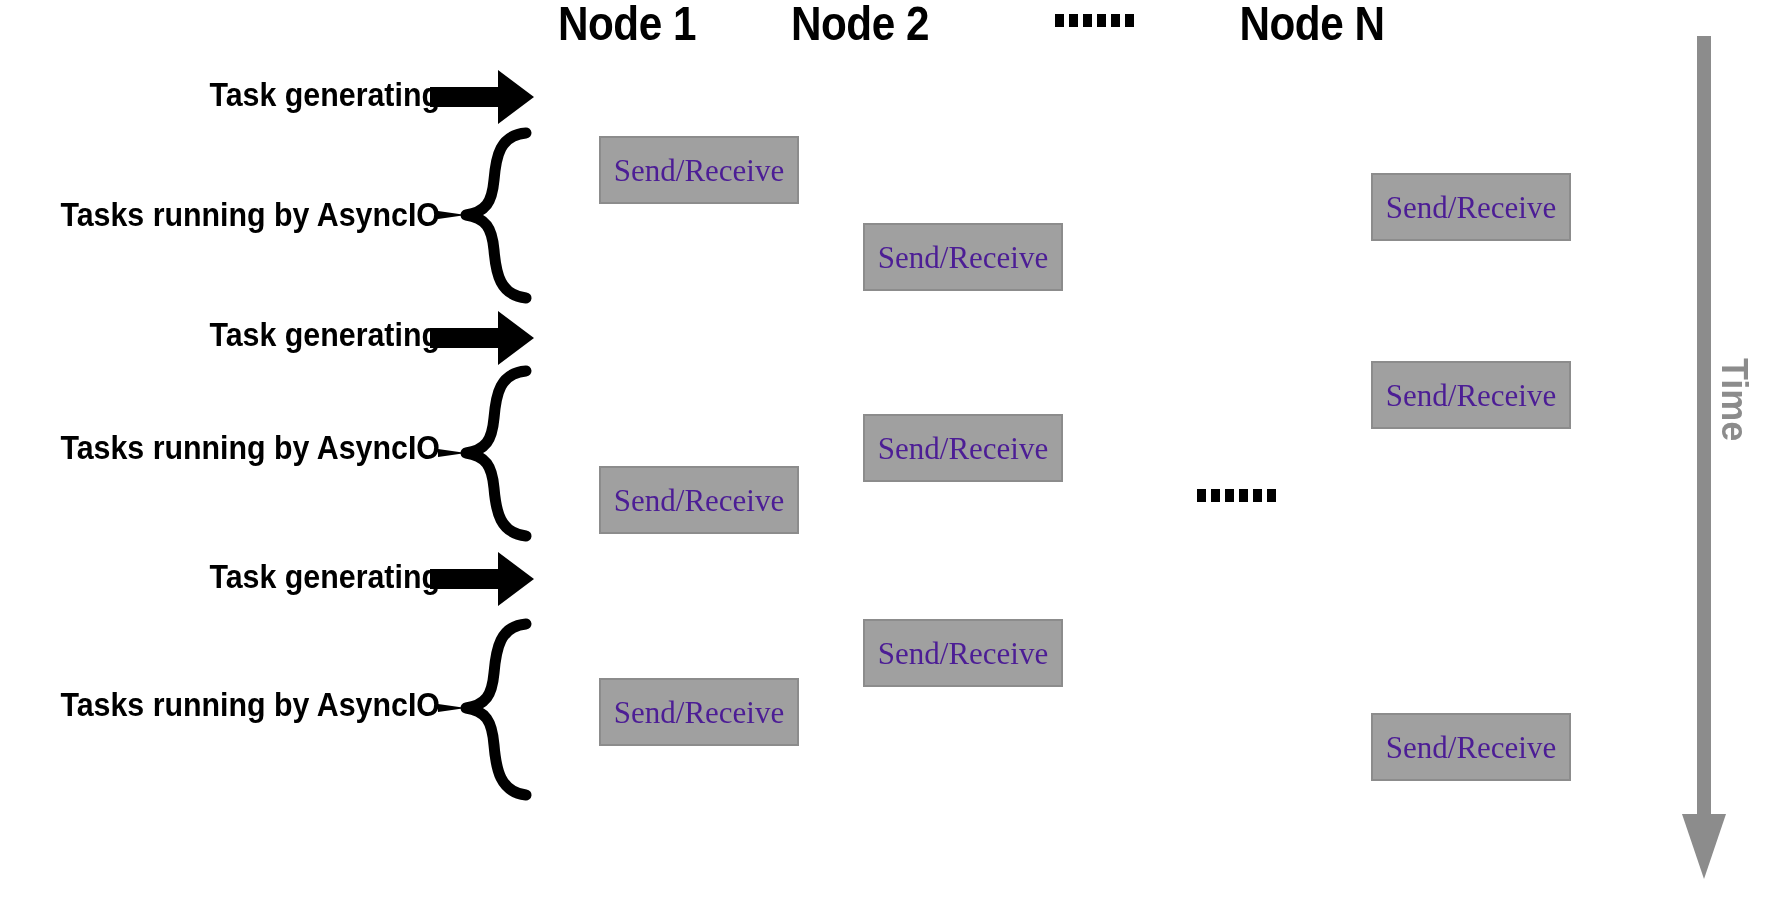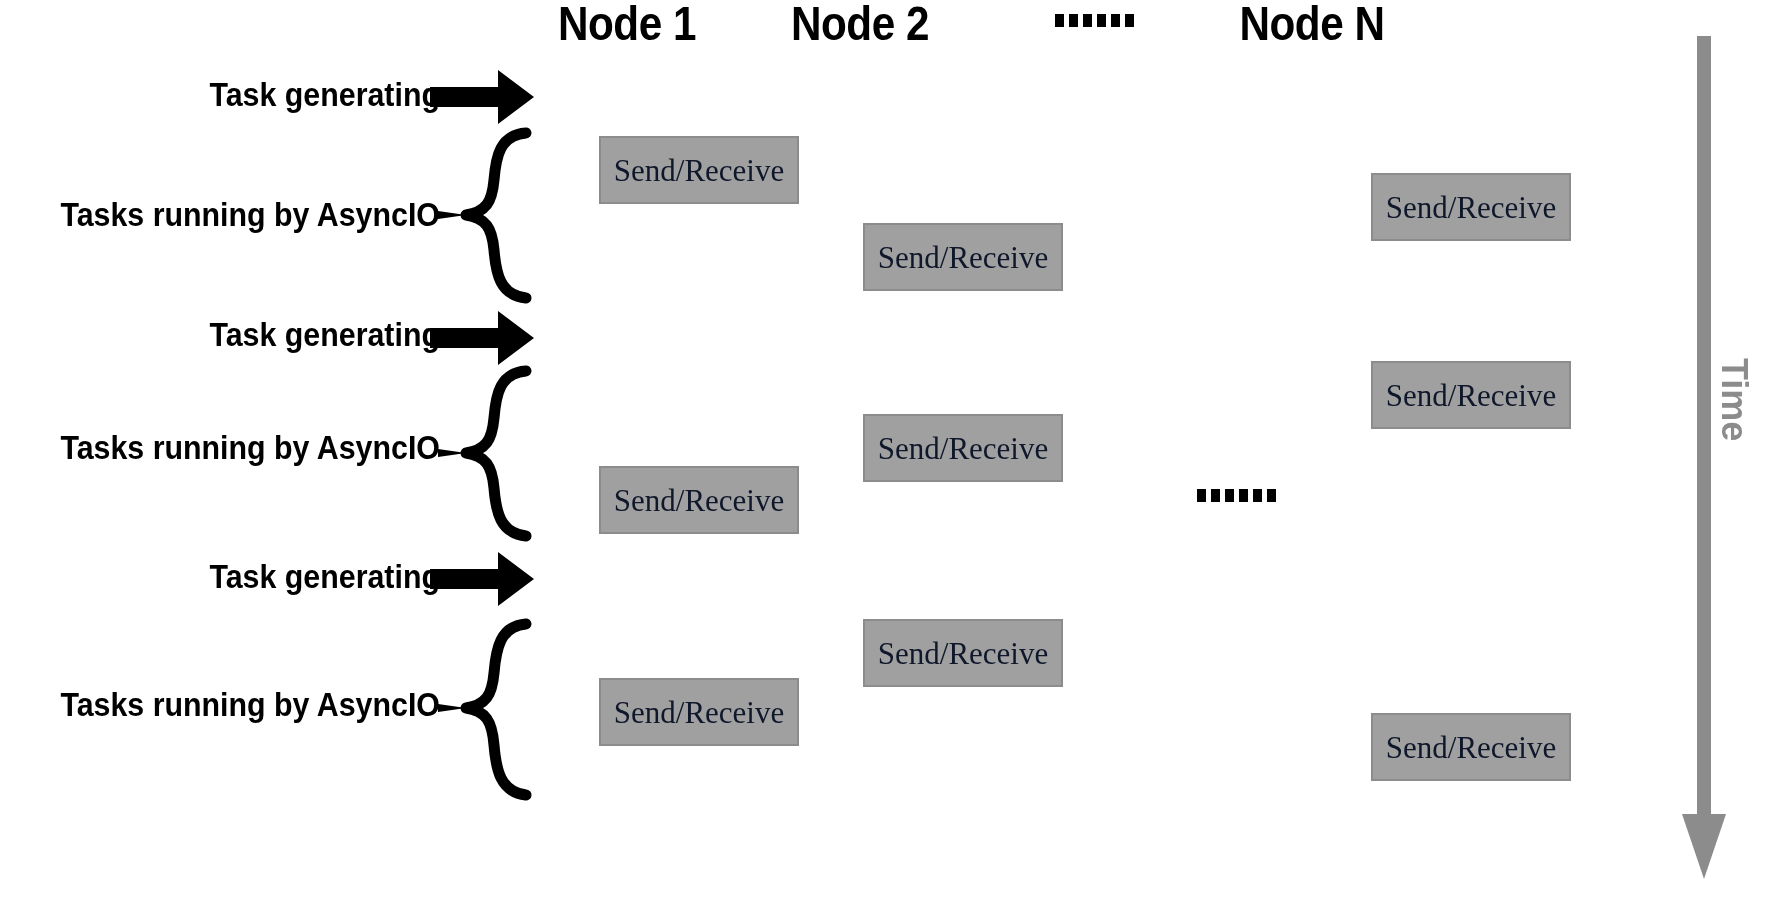--- a/index.html
+++ b/index.html
@@ -65,21 +65,21 @@
     box-sizing: border-box;
     background: #a0a0a0;
     border: 2px solid #8c8c8c;
     display: flex;
     align-items: center;
     justify-content: center;
   }
   .sr-box span {
     font-family: "Liberation Serif", serif;
     font-size: 31px;
-    color: #0f172a;
+    color: #4c1d95;
     white-space: nowrap;
     line-height: 1;
   }
 
   
   .time-label {
     font-family: "Liberation Sans", sans-serif;
     font-weight: bold;
     font-size: 36px;
     color: #8c8c8c;

